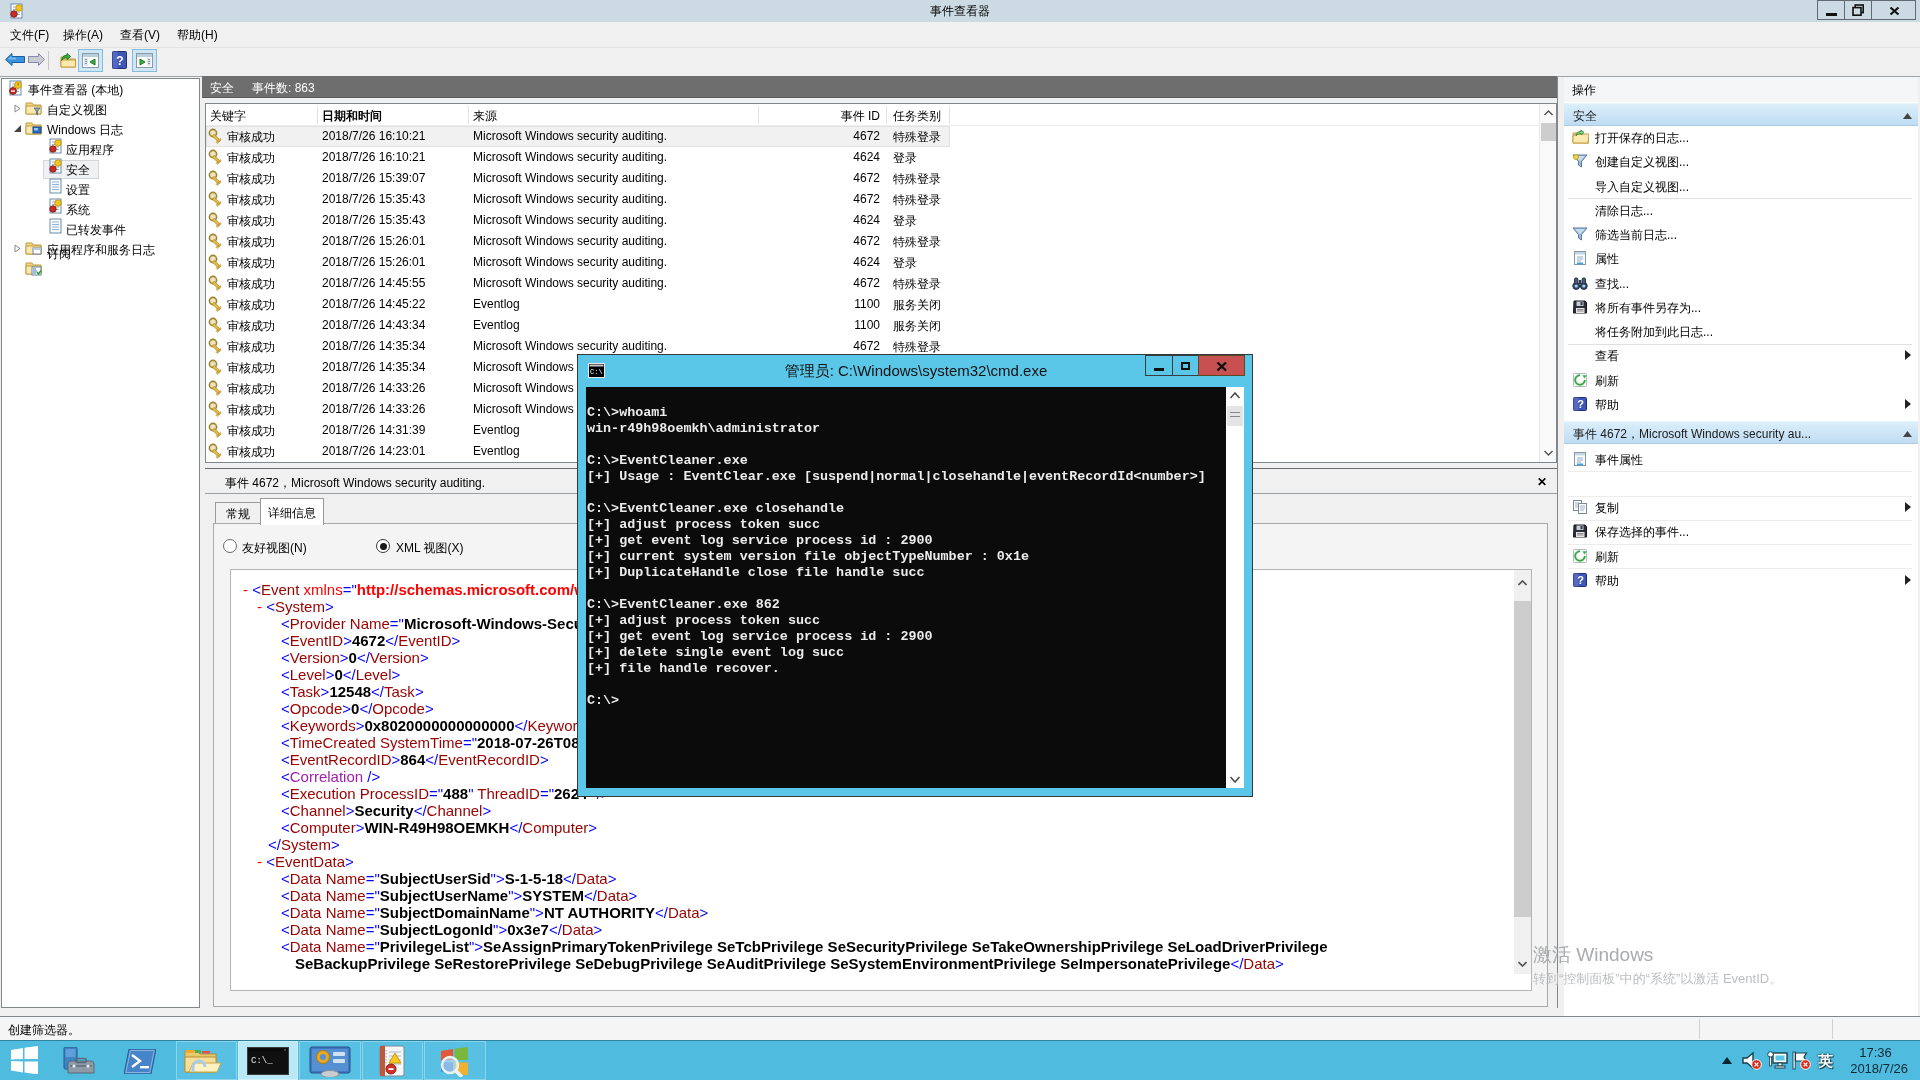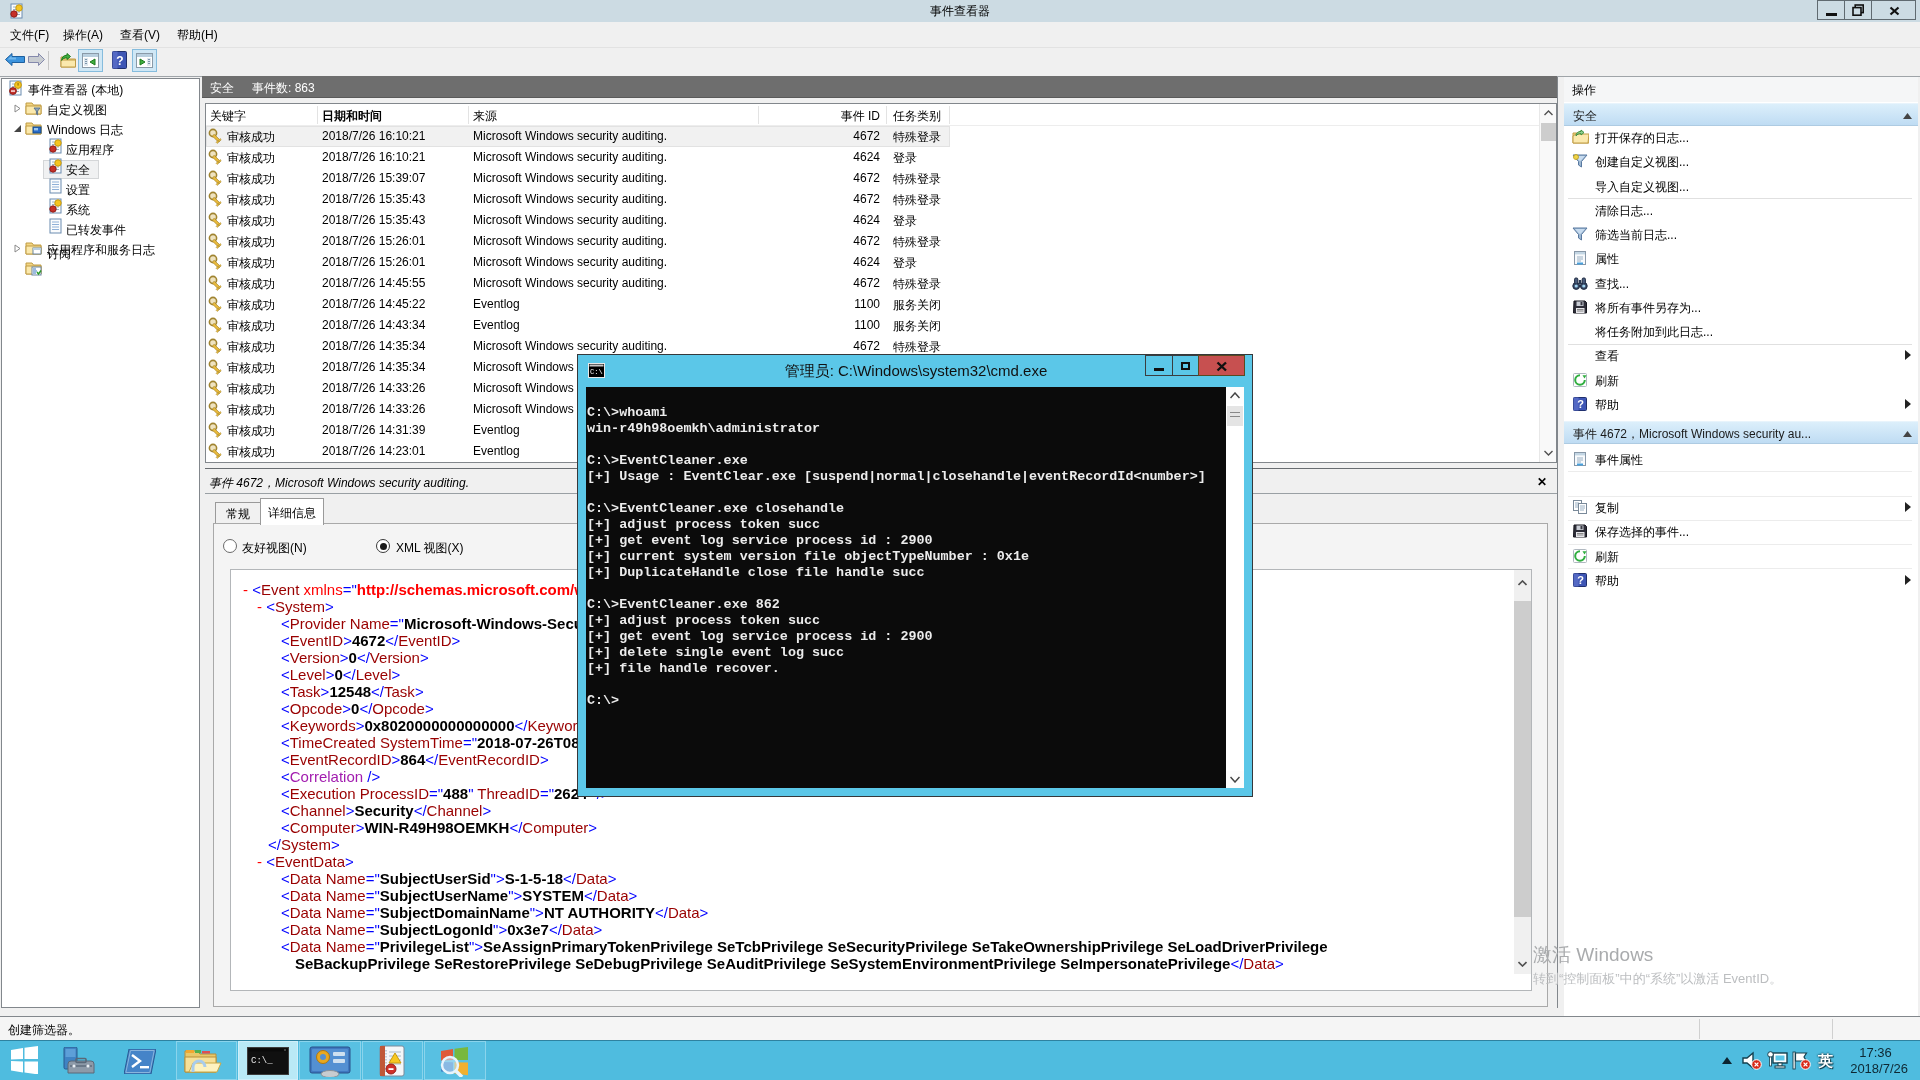--- a/index.html
+++ b/index.html
@@ -456,21 +456,21 @@
         <polyline points="0.5,5 4.5,1 8.5,5" fill="none" stroke="#505050" stroke-width="1.4"></polyline>
       </svg>
       <div class="abs" style="left:1px;top:19px;width:15px;height:18px;background:#cdcdcd;"></div>
       <svg class="abs" style="left:4px;top:346px;" width="9" height="6">
         <polyline points="0.5,1 4.5,5 8.5,1" fill="none" stroke="#505050" stroke-width="1.4"></polyline>
       </svg>
     </div>
   </div>
 
 <div class="abs" id="dheader" style="left:205px;top:468px;width:1352px;height:26px;background:#f0f0f0;border-top:1px solid #686c70;border-bottom:1px solid #9aa0a4;box-sizing:border-box;">
-  <span class="abs t12" style="left:4px;top:6px;font-style:italic;">事件 4672，Microsoft Windows security auditing.</span>
+  <span class="abs t12" style="left:20px;top:6px;">事件 4672，Microsoft Windows security auditing.</span>
   <span class="abs" style="left:1332px;top:6px;font-size:12px;font-weight:bold;">✕</span>
 </div>
 <div class="abs" id="tabgen" style="left:215px;top:502px;width:46px;height:22px;background:#f1f1f1;border:1px solid #9a9a9a;border-bottom:none;box-sizing:border-box;text-align:center;font-size:12px;padding-top:3px;">常规</div>
 <div class="abs" id="tabdet" style="left:260px;top:498px;width:64px;height:27px;background:#fff;border:1px solid #9a9a9a;border-bottom:none;box-sizing:border-box;text-align:center;font-size:12px;padding-top:6px;z-index:3;">详细信息</div>
 <div class="abs" id="tabpanel" style="left:213px;top:523px;width:1335px;height:484px;background:#f4f4f4;border:1px solid #a9a9a9;box-sizing:border-box;z-index:2;">
   <div class="abs" style="left:9px;top:15px;width:14px;height:14px;border:1px solid #6a6a6a;border-radius:50%;background:#fff;box-sizing:border-box;"></div>
   <div class="abs t12" style="left:28px;top:16px;">友好视图(N)</div>
   <div class="abs" style="left:162px;top:15px;width:14px;height:14px;border:1px solid #3a3a3a;border-radius:50%;background:#fff;box-sizing:border-box;">
       <div class="abs" style="left:2.5px;top:2.5px;width:7px;height:7px;border-radius:50%;background:#1a1a1a;"></div>
     </div>

